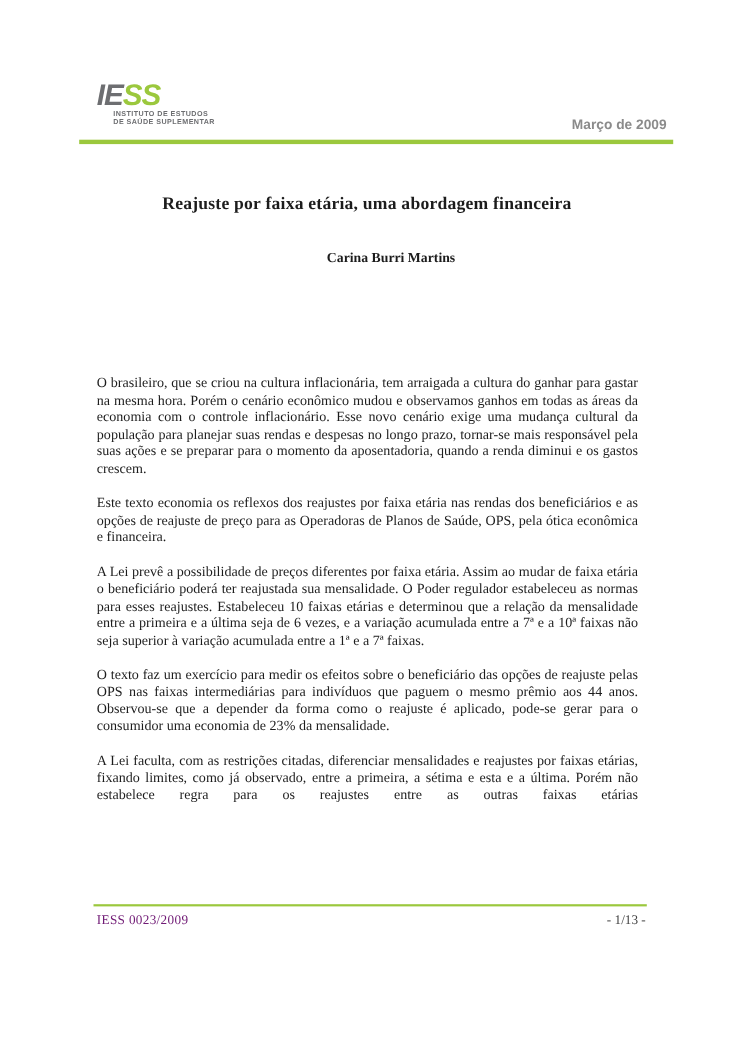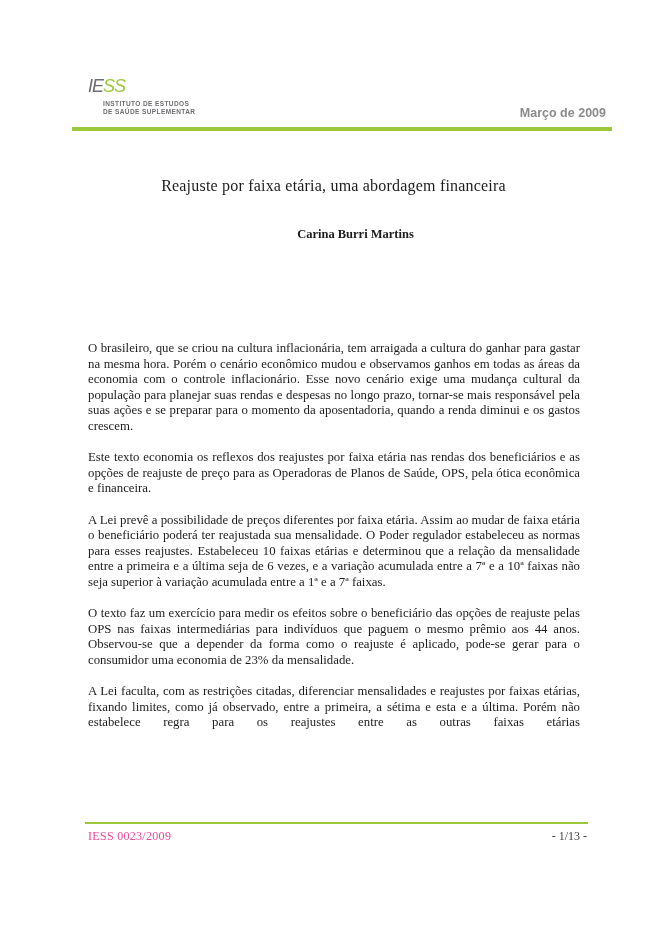--- a/index.html
+++ b/index.html
@@ -19,22 +19,22 @@
     color:var(--body-text);
     overflow:hidden;
   }
   
   .logo{
     position:absolute;
     left:88px; top:74px;
     font-family:"Liberation Sans", sans-serif;
   }
   .logo-word{
-    font-size:18px;
-    font-weight:normal;
+    font-size:27px;
+    font-weight:bold;
     font-style:italic;
     letter-spacing:-1px;
     line-height:24px;
   }
   .logo-prefix{color:var(--logo-gray);}
   .logo-suffix{color:var(--brand-green);}
   .logo-tagline{
     margin-left:15px;
     margin-top:2px;
     font-size:6.5px;
@@ -56,21 +56,21 @@
     top:127px; left:72px;
     width:540px; height:4px;
     background:var(--brand-green);
   }
   
   .doc-title{
     position:absolute;
     top:177px; left:0; width:100%;
     text-align:center;
     font-size:16px;
-    font-weight:normal;
+    font-weight:bold;
     letter-spacing:0.2px;
   }
   .doc-author{
     position:absolute;
     top:227px; left:0; width:100%;
     text-align:center;
     font-size:12.5px;
     font-weight:bold;
     padding-left:44px;
   }
@@ -103,21 +103,21 @@
   .footer-rule{
     position:absolute;
     top:822px; left:85px;
     width:503px; height:2px;
     background:var(--brand-green);
   }
   .footer-left{
     position:absolute;
     top:829px; left:88px;
     font-size:12px;
-    color:#ec4899;
+    color:#701a75;
     letter-spacing:0.3px;
   }
   .footer-right{
     position:absolute;
     top:829px; right:80px;
     font-size:12px;
     color:#3f3f3f;
     text-align:center;
   }
 </style>

